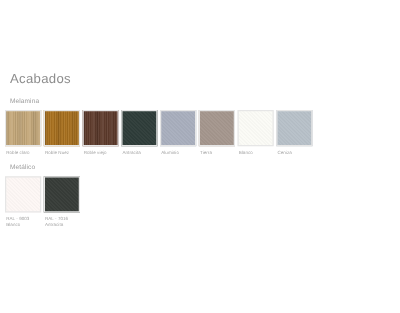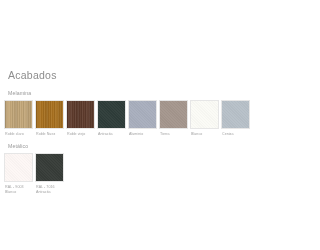--- a/index.html
+++ b/index.html
@@ -25,21 +25,20 @@
     height: 250px;
     background: #ffffff;
   }
 
   
   .top-spacer { height: 57px; }
 
   .content {
     padding-left: 4px;
     padding-right: 4px;
-    margin-top: 12px;
   }
 
   
   .panel-title {
     font-size: 10.5px;
     line-height: 12px;
     color: #8d8d8d;
     letter-spacing: 0.25px;
     font-weight: 400;
     margin: 0 0 9px 4px;

